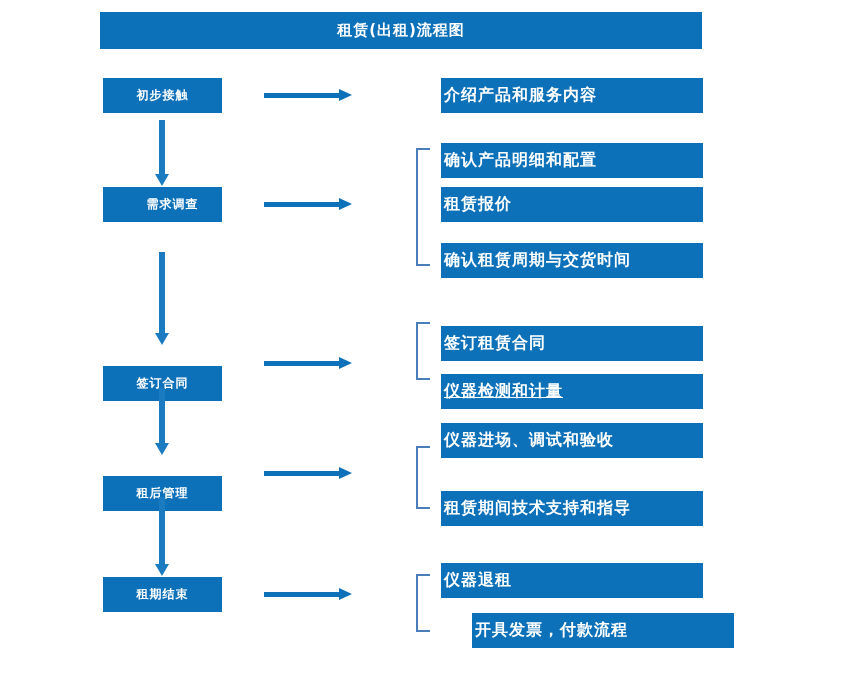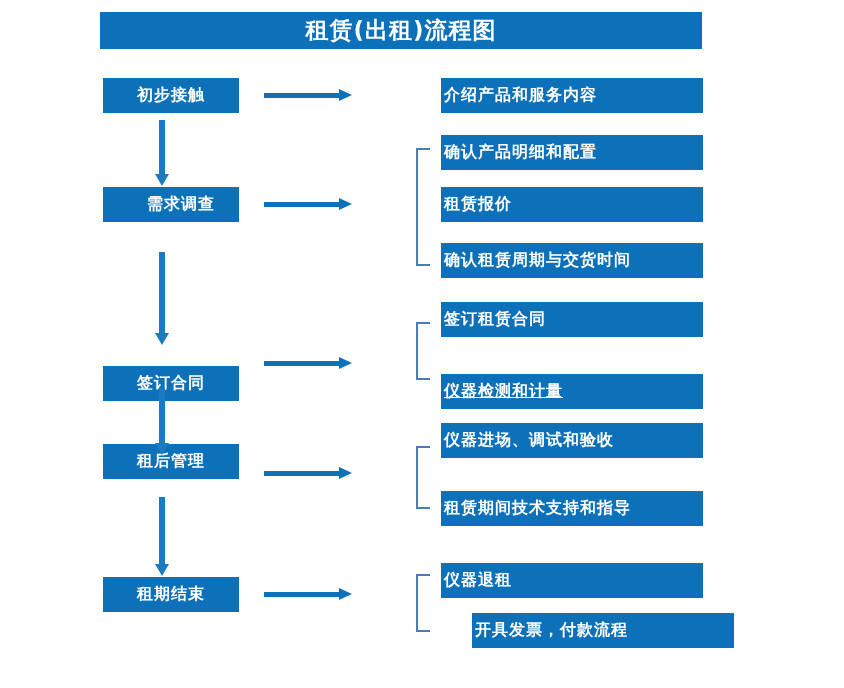--- a/index.html
+++ b/index.html
@@ -24,44 +24,44 @@
 
   
   .title-bar {
     position: absolute;
     left: 100px;
     top: 12px;
     width: 602px;
     height: 37px;
     background: #0d71b9;
     color: #ffffff;
-    font-size: 23px;
+    font-size: 15px;
     font-weight: bold;
     letter-spacing: 1px;
     display: flex;
     align-items: center;
     justify-content: center;
     box-sizing: border-box;
   }
 
   
   .box {
     position: absolute;
     background: #0d71b9;
     color: #ffffff;
     font-weight: bold;
     box-sizing: border-box;
     display: flex;
     align-items: center;
     white-space: nowrap;
   }
   .box.left {
-    width: 136px;
+    width: 119px;
     height: 35px;
-    font-size: 16px;
+    font-size: 12px;
     justify-content: center;
     letter-spacing: 1px;
   }
   .box.right {
     left: 441px;
     width: 262px;
     height: 35px;
     font-size: 16px;
     justify-content: flex-start;
     padding-left: 3px;
@@ -133,21 +133,21 @@
 <div id="canvas">
 
   <div class="title-bar">租赁(出租)流程图</div>
 
   <div class="box left" style="left:103px; top:78px;">初步接触</div>
 
   <div class="box left" style="left:103px; top:187px;padding-left:20px;">需求调查</div>
 
   <div class="box left" style="left:103px; top:366px;">签订合同</div>
 
-  <div class="box left" style="left:103px; top:444px;">租后管理</div>
+  <div class="box left" style="left:103px; top:476px;">租后管理</div>
 
   <div class="box left" style="left:103px; top:577px;">租期结束</div>
 
   <div class="v-arrow" style="left:155px; top:120px; height:66px;">
     <div class="shaft"></div>
     <div class="head"></div>
   </div>
 
   <div class="v-arrow" style="left:155px; top:252px; height:93px;">
     <div class="shaft"></div>
@@ -192,27 +192,27 @@
   <div class="bracket" style="left:416px; top:148px; height:118px;"></div>
 
   <div class="bracket" style="left:416px; top:322px; height:58px;"></div>
 
   <div class="bracket" style="left:416px; top:446px; height:63px;"></div>
 
   <div class="bracket" style="left:416px; top:574px; height:58px;"></div>
 
   <div class="box right" style="top:78px;">介绍产品和服务内容</div>
 
-  <div class="box right" style="top:135px;">确认产品明细和配置</div>
+  <div class="box right" style="top:143px;">确认产品明细和配置</div>
 
   <div class="box right" style="top:187px;">租赁报价</div>
 
   <div class="box right" style="top:243px;">确认租赁周期与交货时间</div>
 
-  <div class="box right" style="top:302px;text-align:right;">签订租赁合同</div>
+  <div class="box right" style="top:326px;text-align:right;">签订租赁合同</div>
 
   <div class="box right" style="top:374px;text-decoration:underline;">仪器检测和计量</div>
 
   <div class="box right" style="top:423px;">仪器进场、调试和验收</div>
 
   <div class="box right" style="top:491px;">租赁期间技术支持和指导</div>
 
   <div class="box right" style="top:563px;">仪器退租</div>
 
   <div class="box right" style="top:613px;margin-left:31px;">开具发票，付款流程</div>

